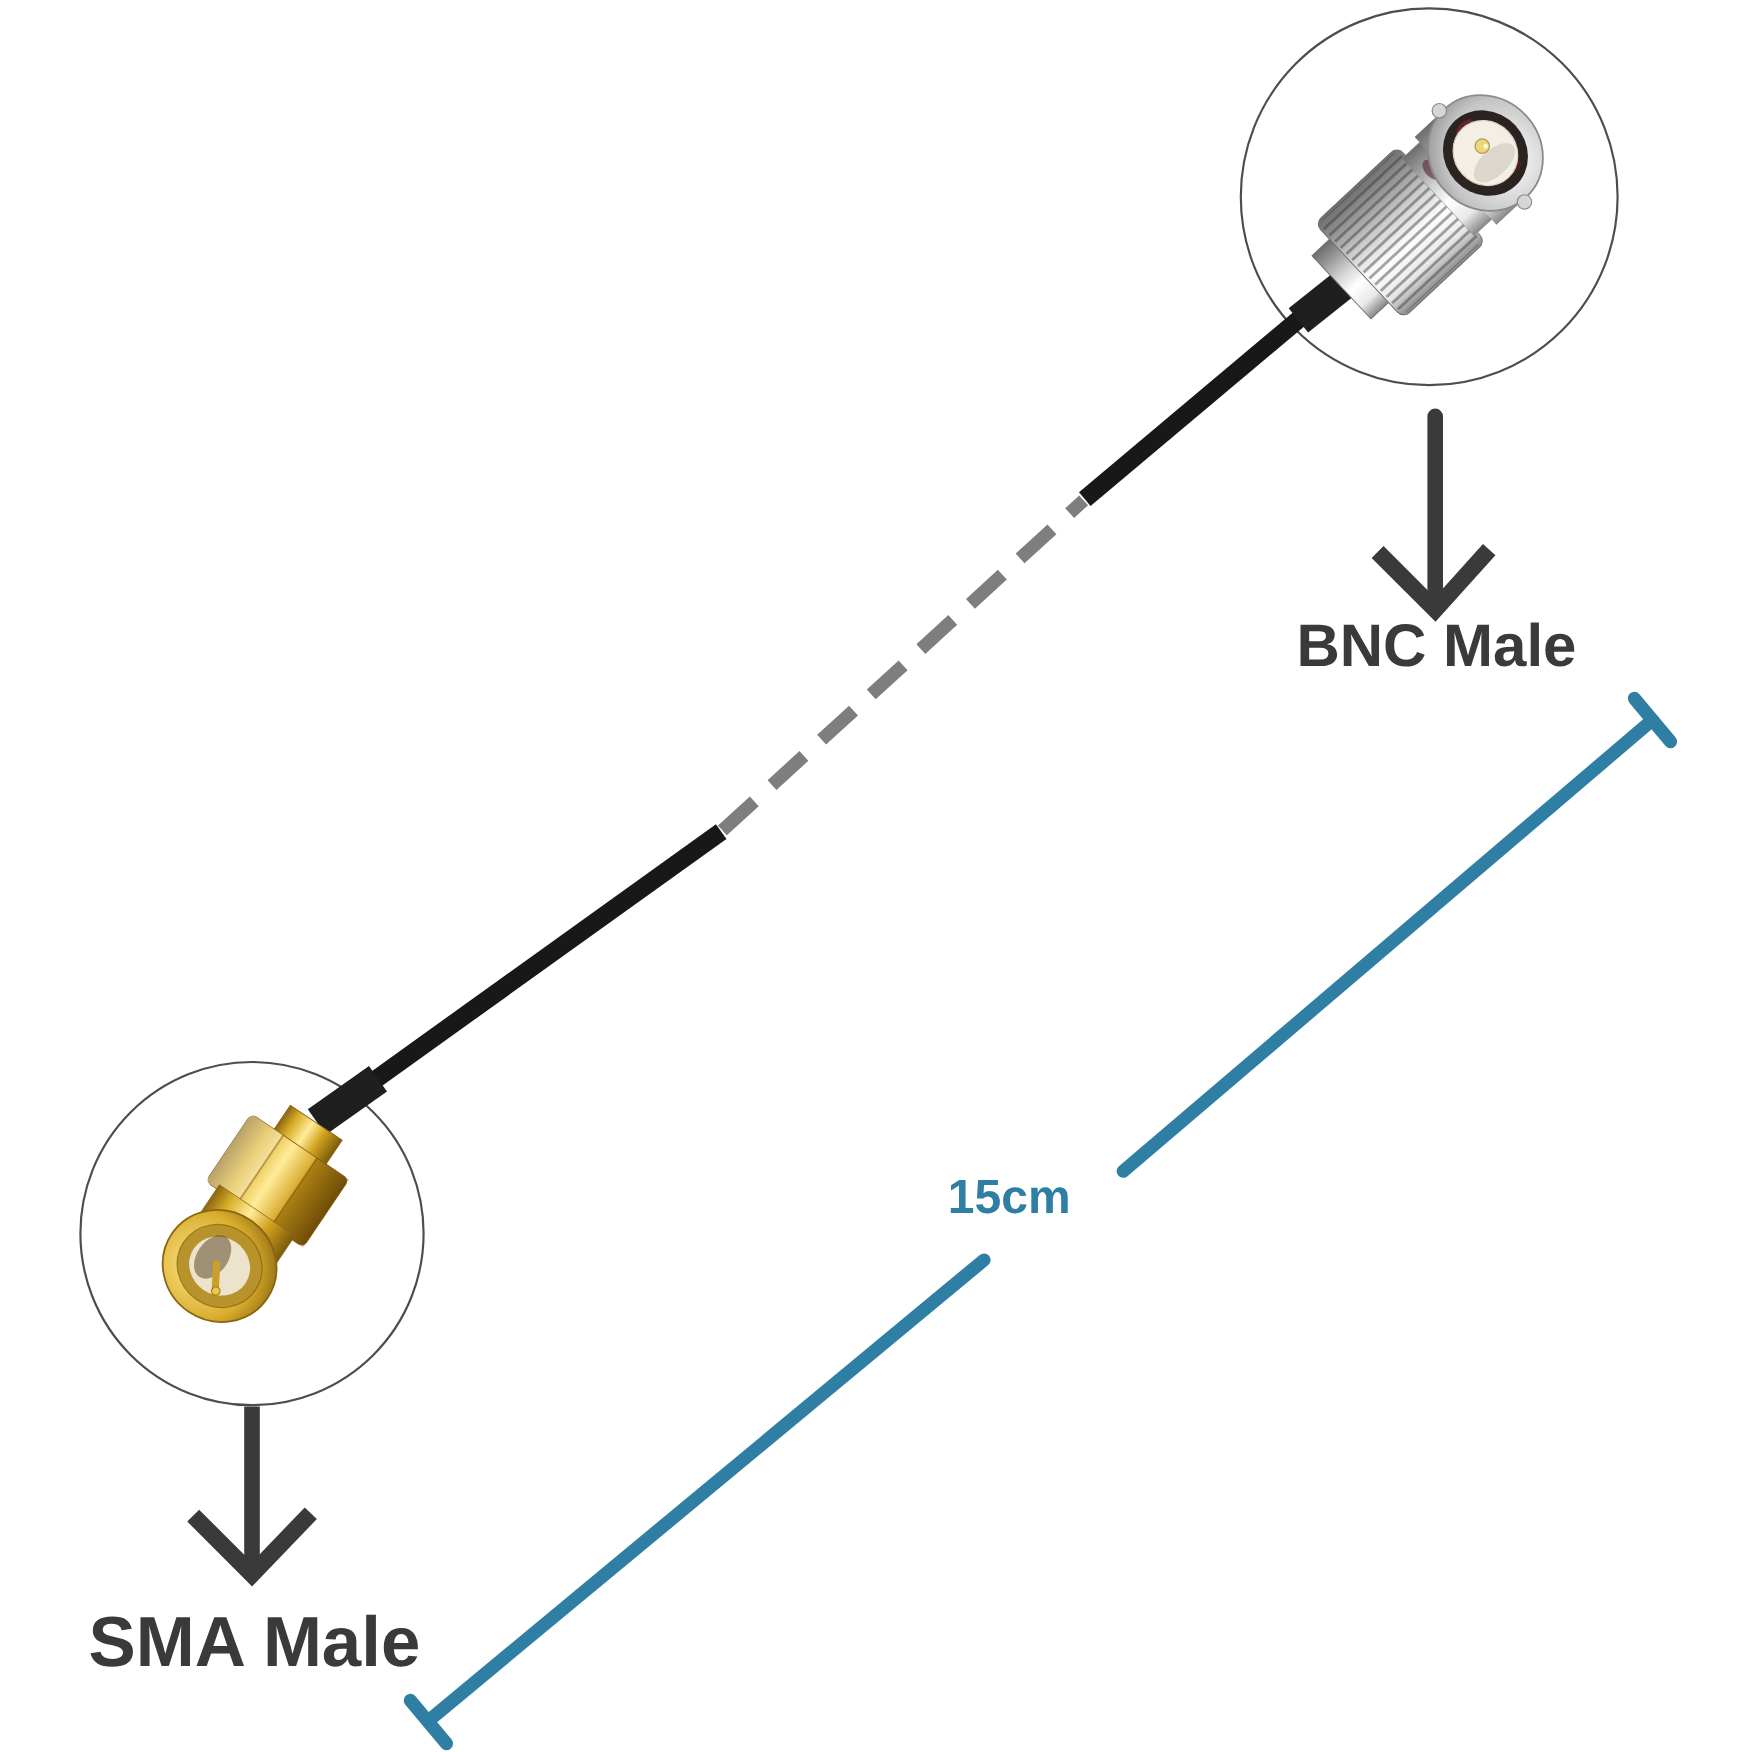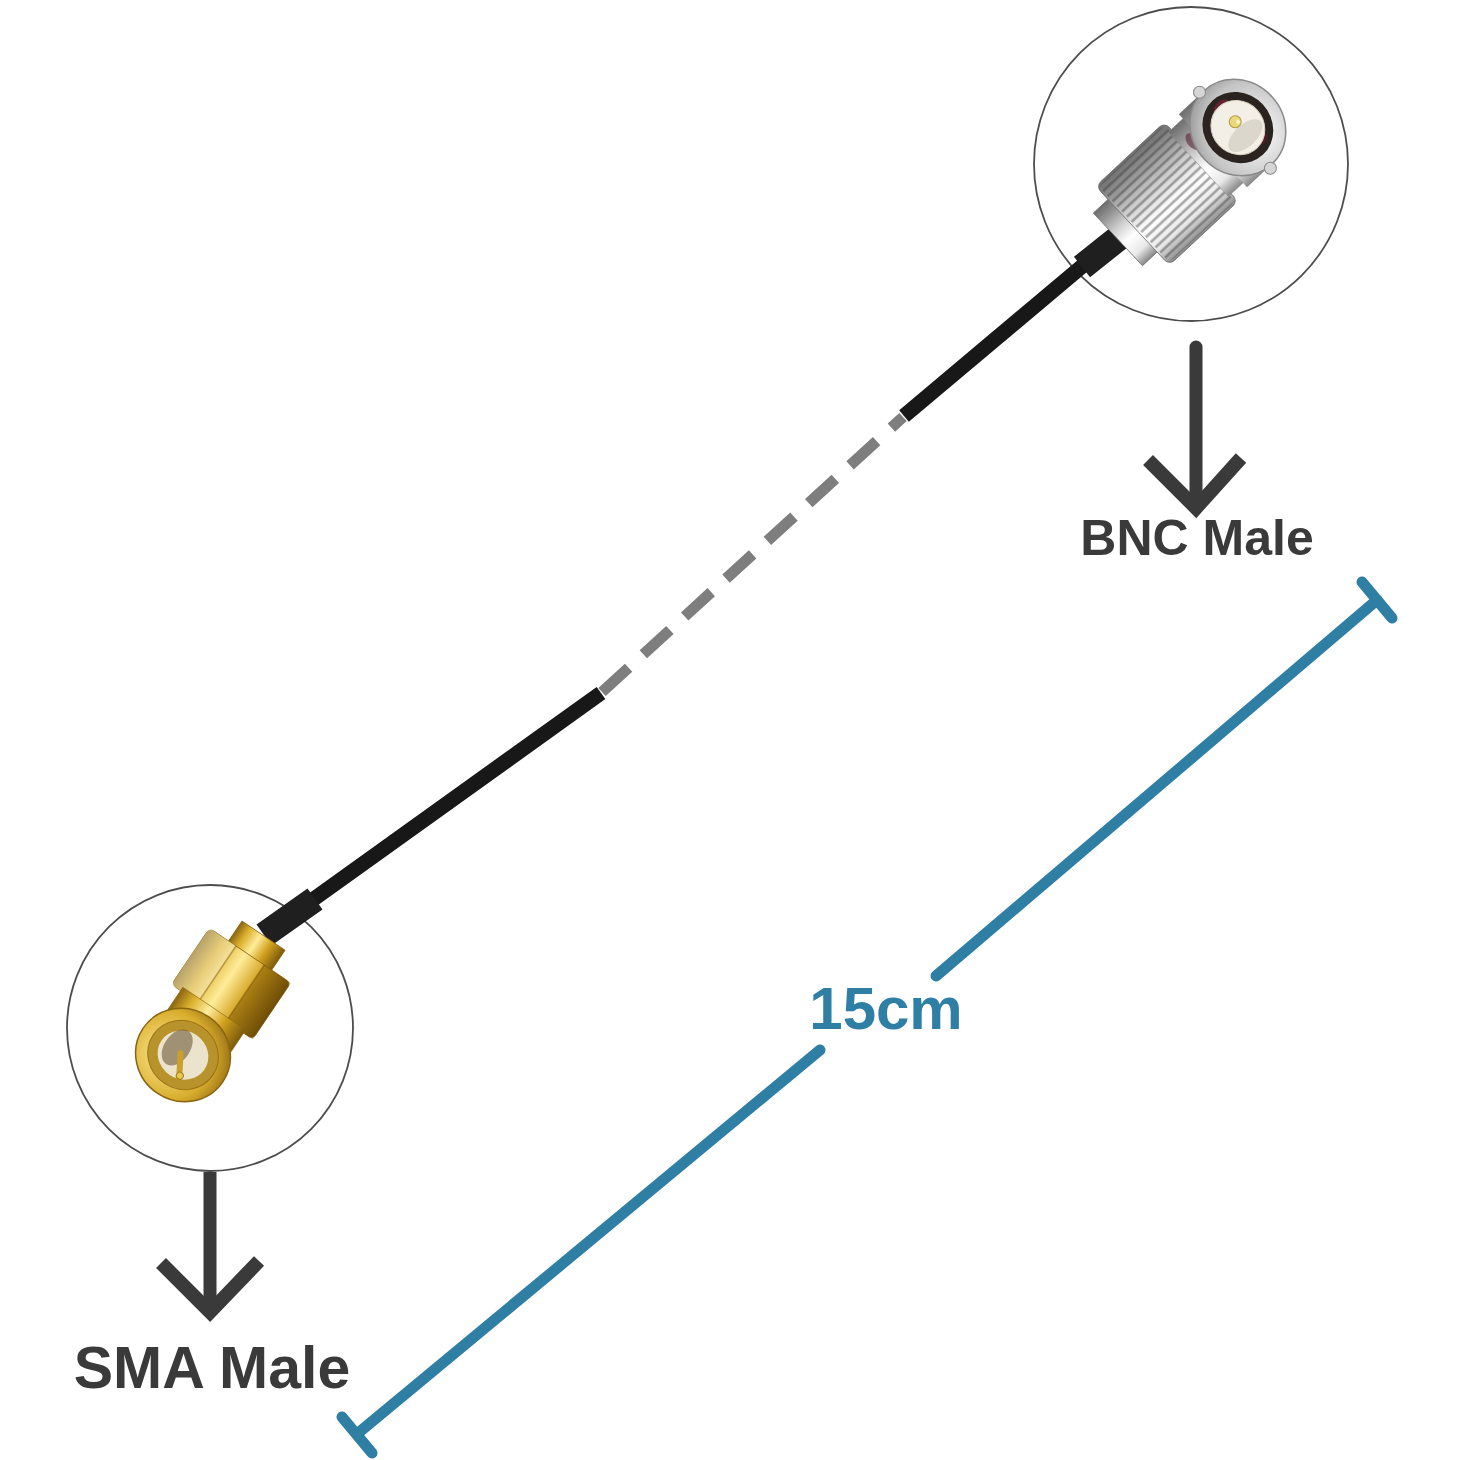--- a/index.html
+++ b/index.html
@@ -15,21 +15,21 @@
     position:absolute;
     transform:translateX(-50%);
     font-weight:700;
     white-space:nowrap;
     color:var(--annotation-dark,#3a3a3a);
     letter-spacing:0px;
     line-height:1.1;
   }
   .label.bnc{left:1197px;top:511px;font-size:50px;}
   .label.sma{left:212px;top:1336px;font-size:59px;}
-  .label.len{left:886px;top:976px;font-size:60px;color:var(--accent-teal,#2f7ea4);}
+  .label.len{left:841px;top:976px;font-size:40px;color:var(--accent-teal,#2f7ea4);}
   .circle-stroke{stroke:var(--circle-gray,#4d4d4d);fill:none;}
   .teal-stroke{stroke:var(--accent-teal,#2f7ea4);fill:none;}
   .cable-stroke{stroke:var(--cable-black,#181818);fill:none;}
   .boot-stroke{stroke:var(--boot-black,#1f1f1f);fill:none;}
   .dash-stroke{stroke:var(--dash-gray,#7e7e7e);fill:none;}
   .arrow-stroke{stroke:var(--annotation-dark,#3a3a3a);fill:none;}
 </style>
 </head>
 <body>
 

